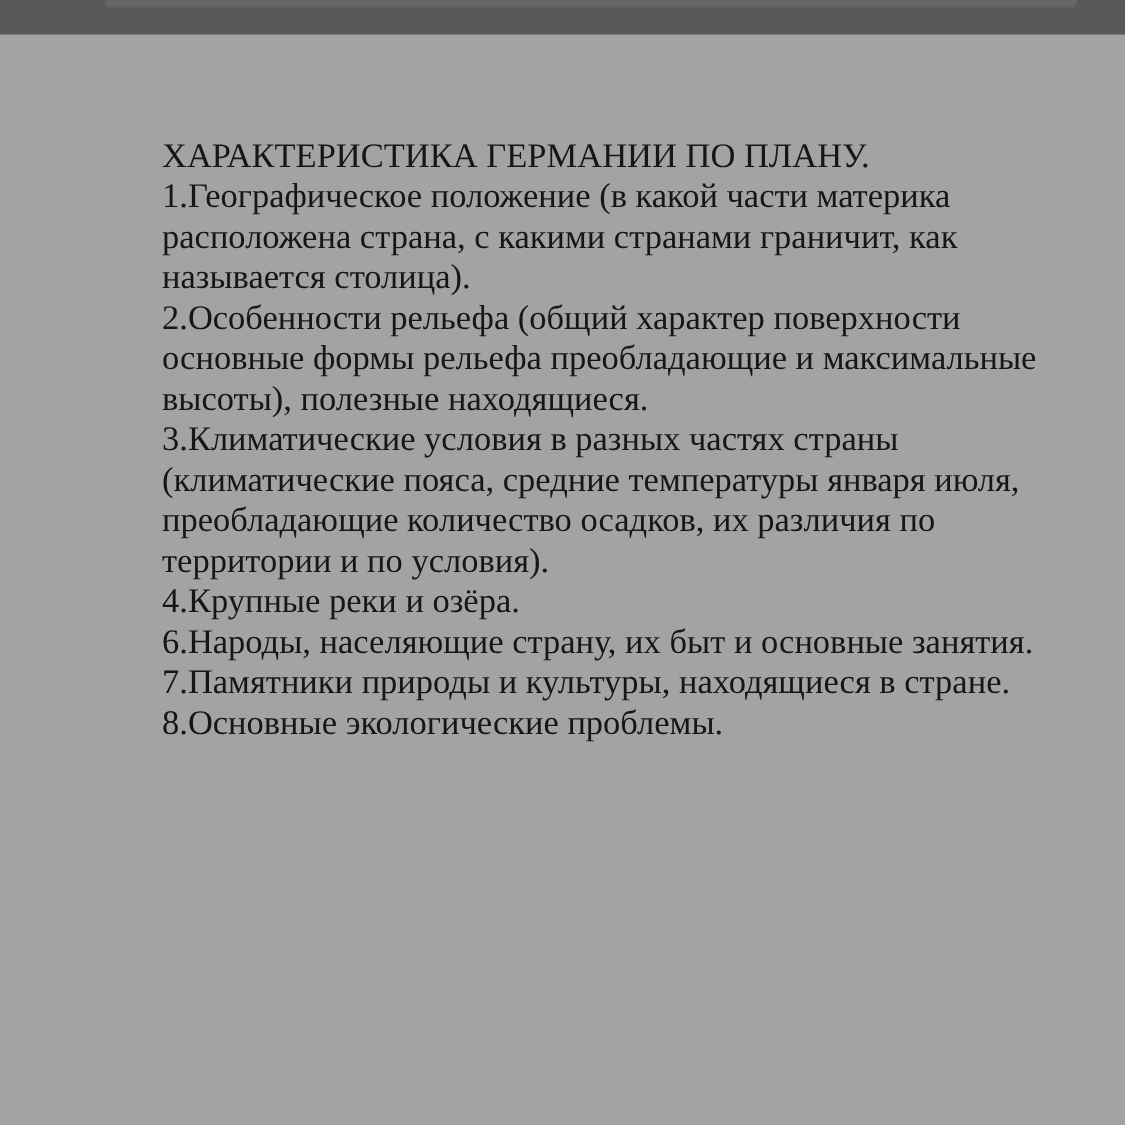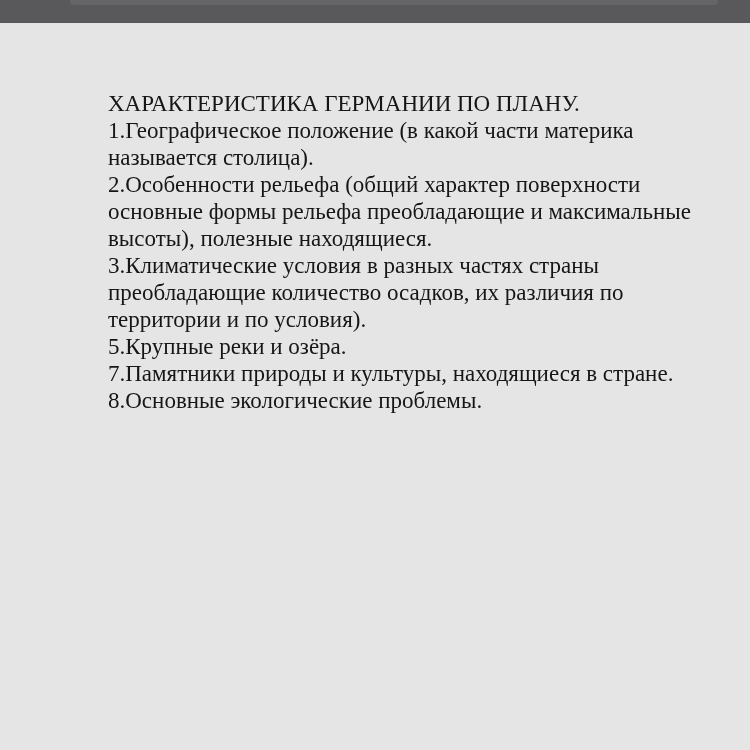--- a/index.html
+++ b/index.html
@@ -4,21 +4,21 @@
 <style>
   html, body {
     margin: 0;
     padding: 0;
     background: #ffffff;
   }
   .screen {
     position: relative;
     width: 750px;
     height: 750px;
-    background: #e5e5e5;
+    background: #a3a3a3;
     overflow: hidden;
     font-family: "Liberation Serif", "DejaVu Serif", serif;
   }
   .topbar {
     position: absolute;
     top: 0;
     left: 0;
     width: 750px;
     height: 23px;
   }
@@ -49,25 +49,28 @@
 
 <div class="screen">
 
   <div class="topbar" style="background: rgb(89, 89, 91);">
     <div class="topbar-tab-strip" style="background: rgb(101, 101, 104);"></div>
   </div>
 
   <div class="doc" style="color: rgb(22, 22, 22);">
     <div>ХАРАКТЕРИСТИКА ГЕРМАНИИ ПО ПЛАНУ.</div>
     <div>1.Географическое положение (в какой части материка</div>
+    <div>расположена страна, с какими странами граничит, как</div>
     <div>называется столица).</div>
     <div>2.Особенности рельефа (общий характер поверхности</div>
     <div>основные формы рельефа преобладающие и максимальные</div>
     <div>высоты), полезные находящиеся.</div>
     <div>3.Климатические условия в разных частях страны</div>
+    <div>(климатические пояса, средние температуры января июля,</div>
     <div>преобладающие количество осадков, их различия по</div>
     <div>территории и по условия).</div>
-    <div>5.Крупные реки и озёра.</div>
+    <div>4.Крупные реки и озёра.</div>
+    <div>6.Народы, населяющие страну, их быт и основные занятия.</div>
     <div>7.Памятники природы и культуры, находящиеся в стране.</div>
     <div>8.Основные экологические проблемы.</div>
   </div>
 
 </div>
 
 </body></html>

